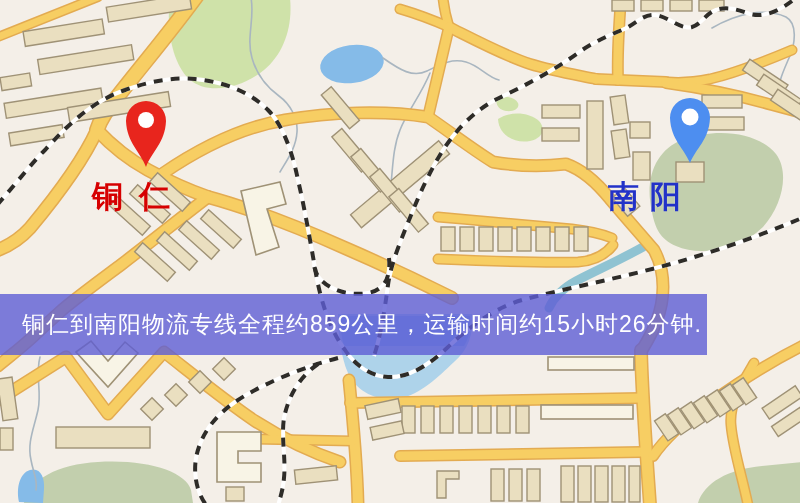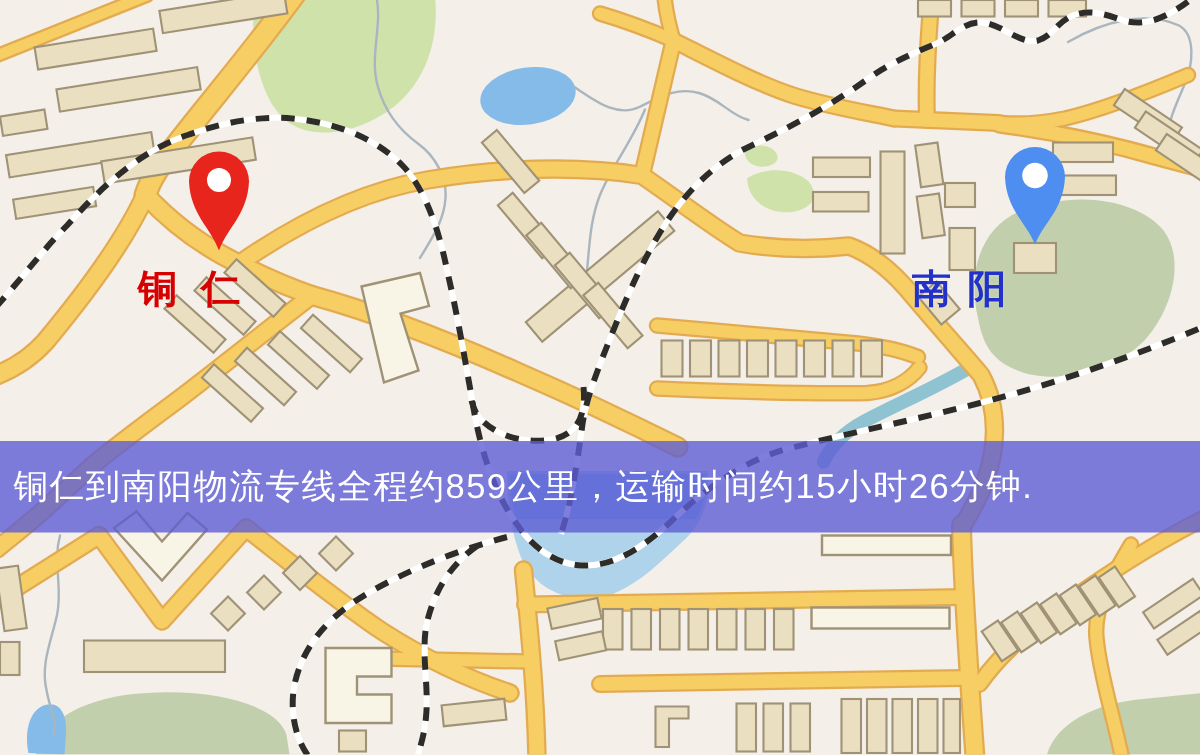--- a/index.html
+++ b/index.html
@@ -25,35 +25,34 @@
   .bldg-light {fill:var(--bldg-light,#f8f4e6);stroke:var(--bldg-stroke,#9f9276);stroke-width:1.6;}
 
   .rail-under {fill:none;stroke:#ffffff;stroke-width:4;}
   .rail-over  {fill:none;stroke:var(--rail-black,#2e2c28);stroke-width:4;stroke-dasharray:9 8;}
 
   .pin-red-fill {fill:var(--pin-red,#e8251d);}
   .pin-blue-fill{fill:var(--pin-blue,#4d8ef0);}
   .pin-hole{fill:#ffffff;}
 
   .map-label{
-    position:absolute;font-weight:bold;font-size:26px;line-height:1;
+    position:absolute;font-weight:bold;font-size:31px;line-height:1;
     letter-spacing:12px;white-space:nowrap;pointer-events:none;
     text-shadow:0 0 2px rgba(255,255,255,.35);
-    font-family:Liberation Mono, monospace;
   }
   #tongren-label{left:92px;top:181px;color:var(--label-red,#d60000);letter-spacing:16px;}
   #nanyang-label{left:608px;top:181px;color:var(--label-blue,#2232c8);letter-spacing:11px;}
 
   #route-info-banner{
-    position:absolute;left:0;top:294px;width:800px;height:61px;
+    position:absolute;left:0;top:294px;width:707px;height:61px;
     background:var(--banner-bg,rgba(94,94,213,0.8));
     display:flex;align-items:center;
     color:var(--banner-text,#ffffff);
     font-size:23px;letter-spacing:1px;
-    padding-left:9px;box-sizing:border-box;
+    padding-left:22px;box-sizing:border-box;
   }
 </style>
 </head>
 <body>
 
 <div id="map-viewport">
   <svg width="800" height="503" viewBox="0 0 800 503">
 
     <g>
       <path class="park" d="M170,-2 L290,-2 C293,28 283,54 264,70 C242,88 208,96 189,79 C172,63 166,28 170,-2 Z"></path>

